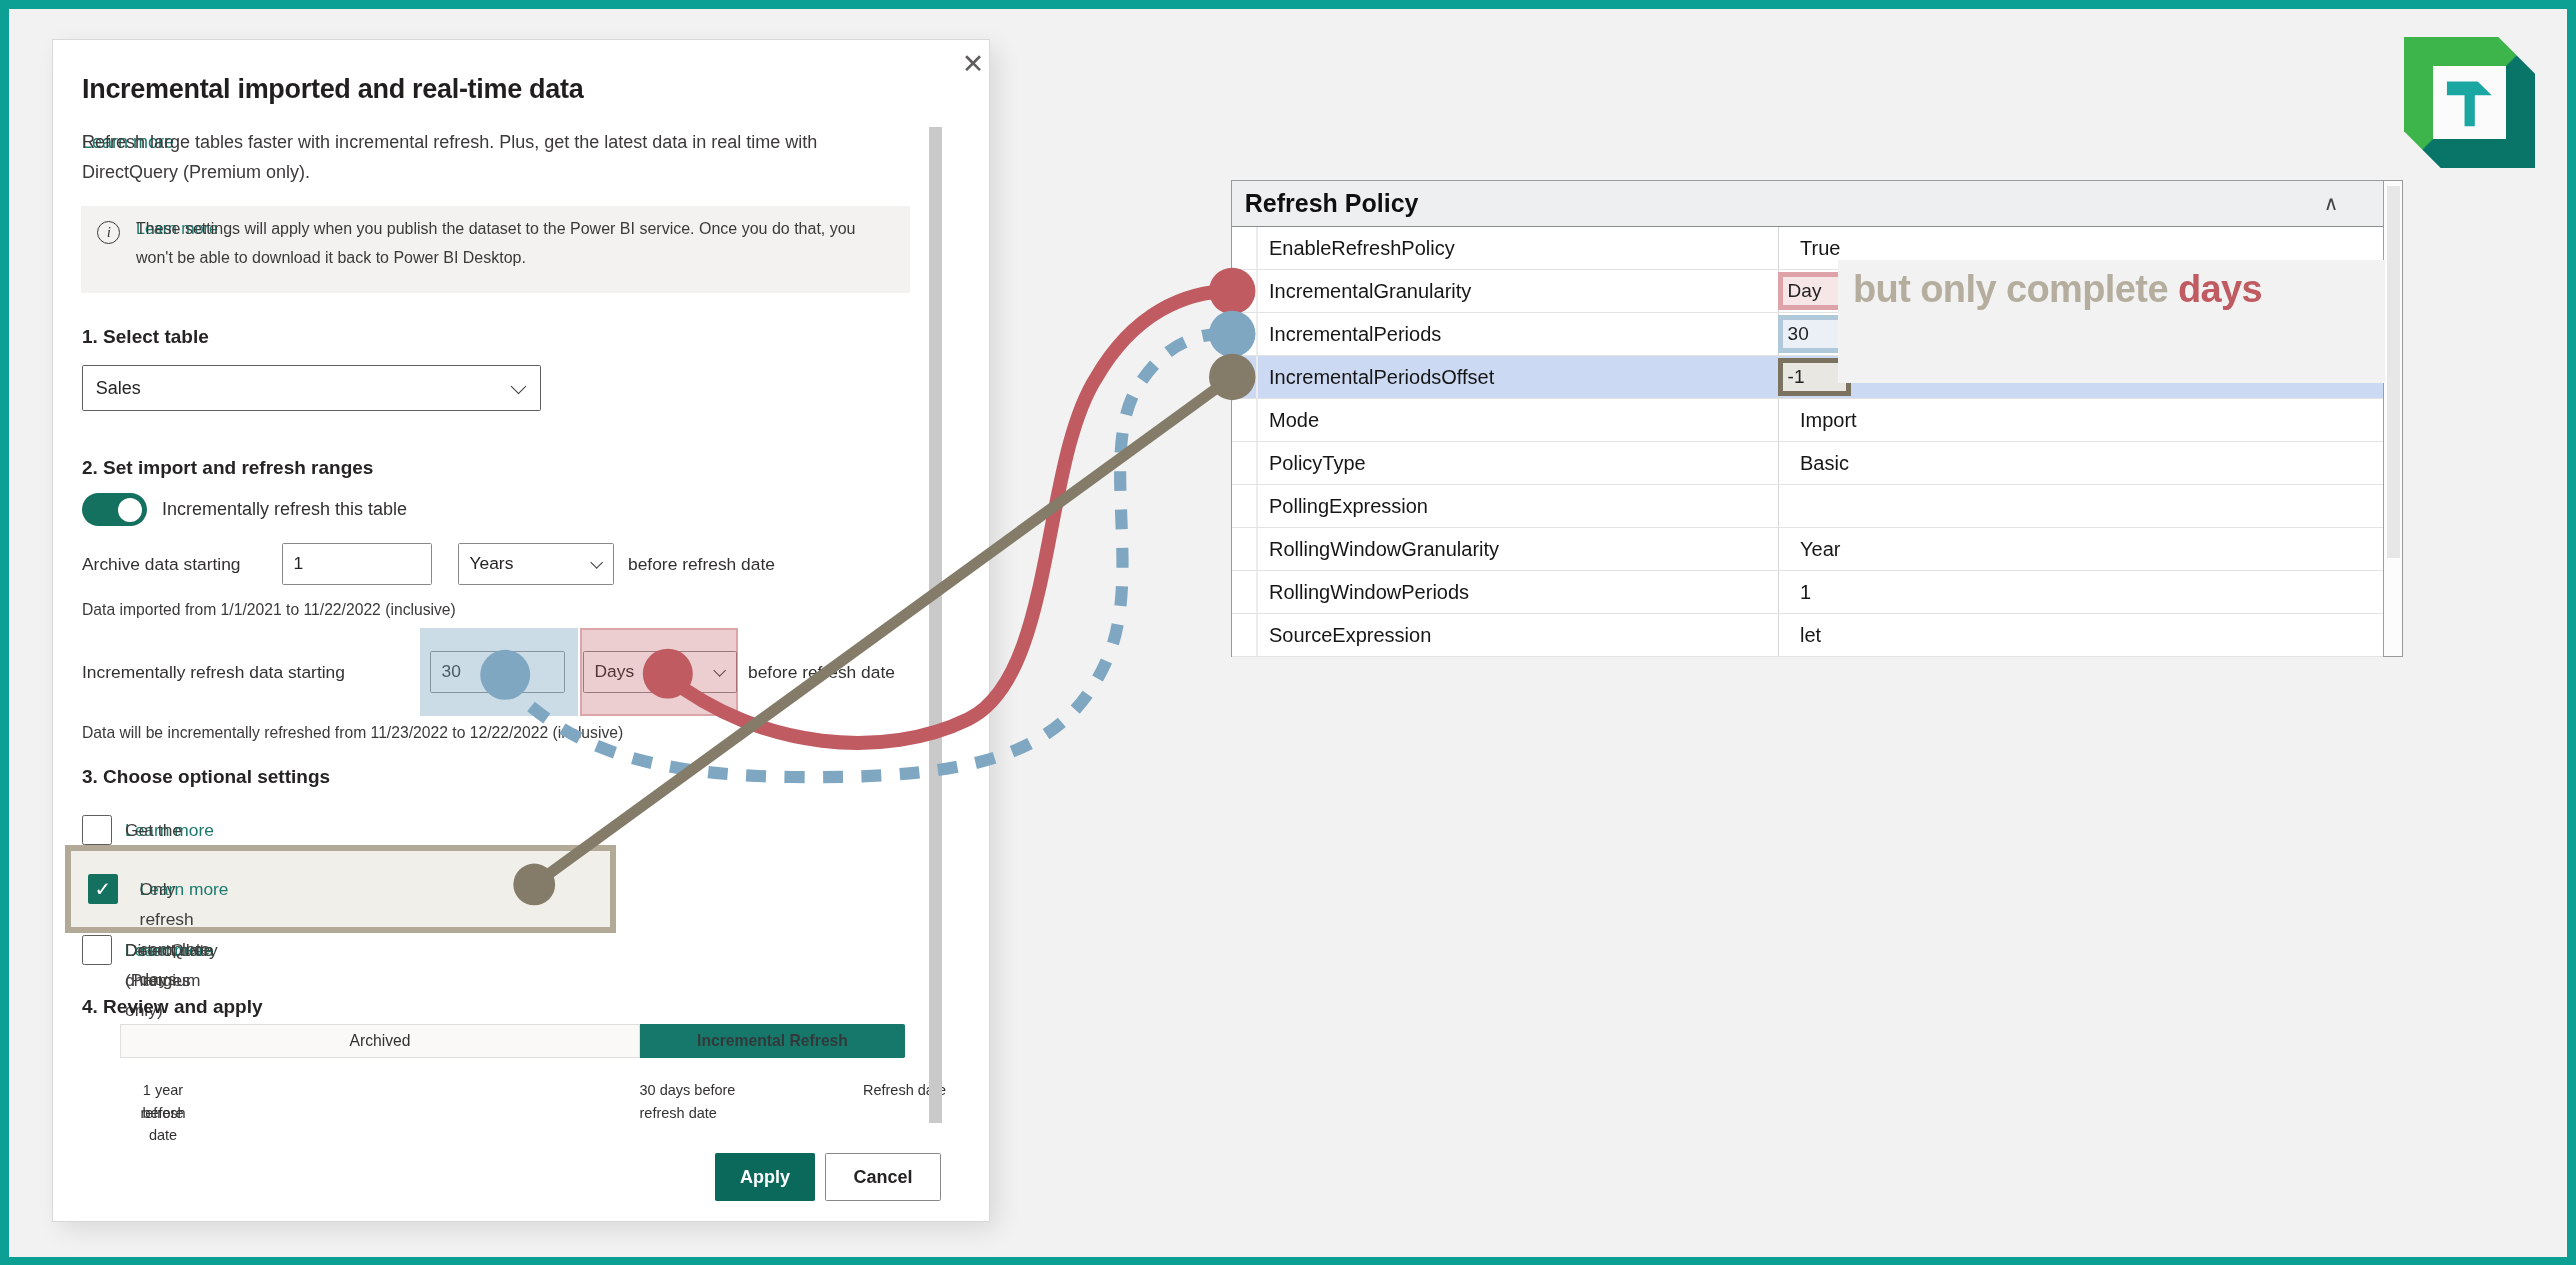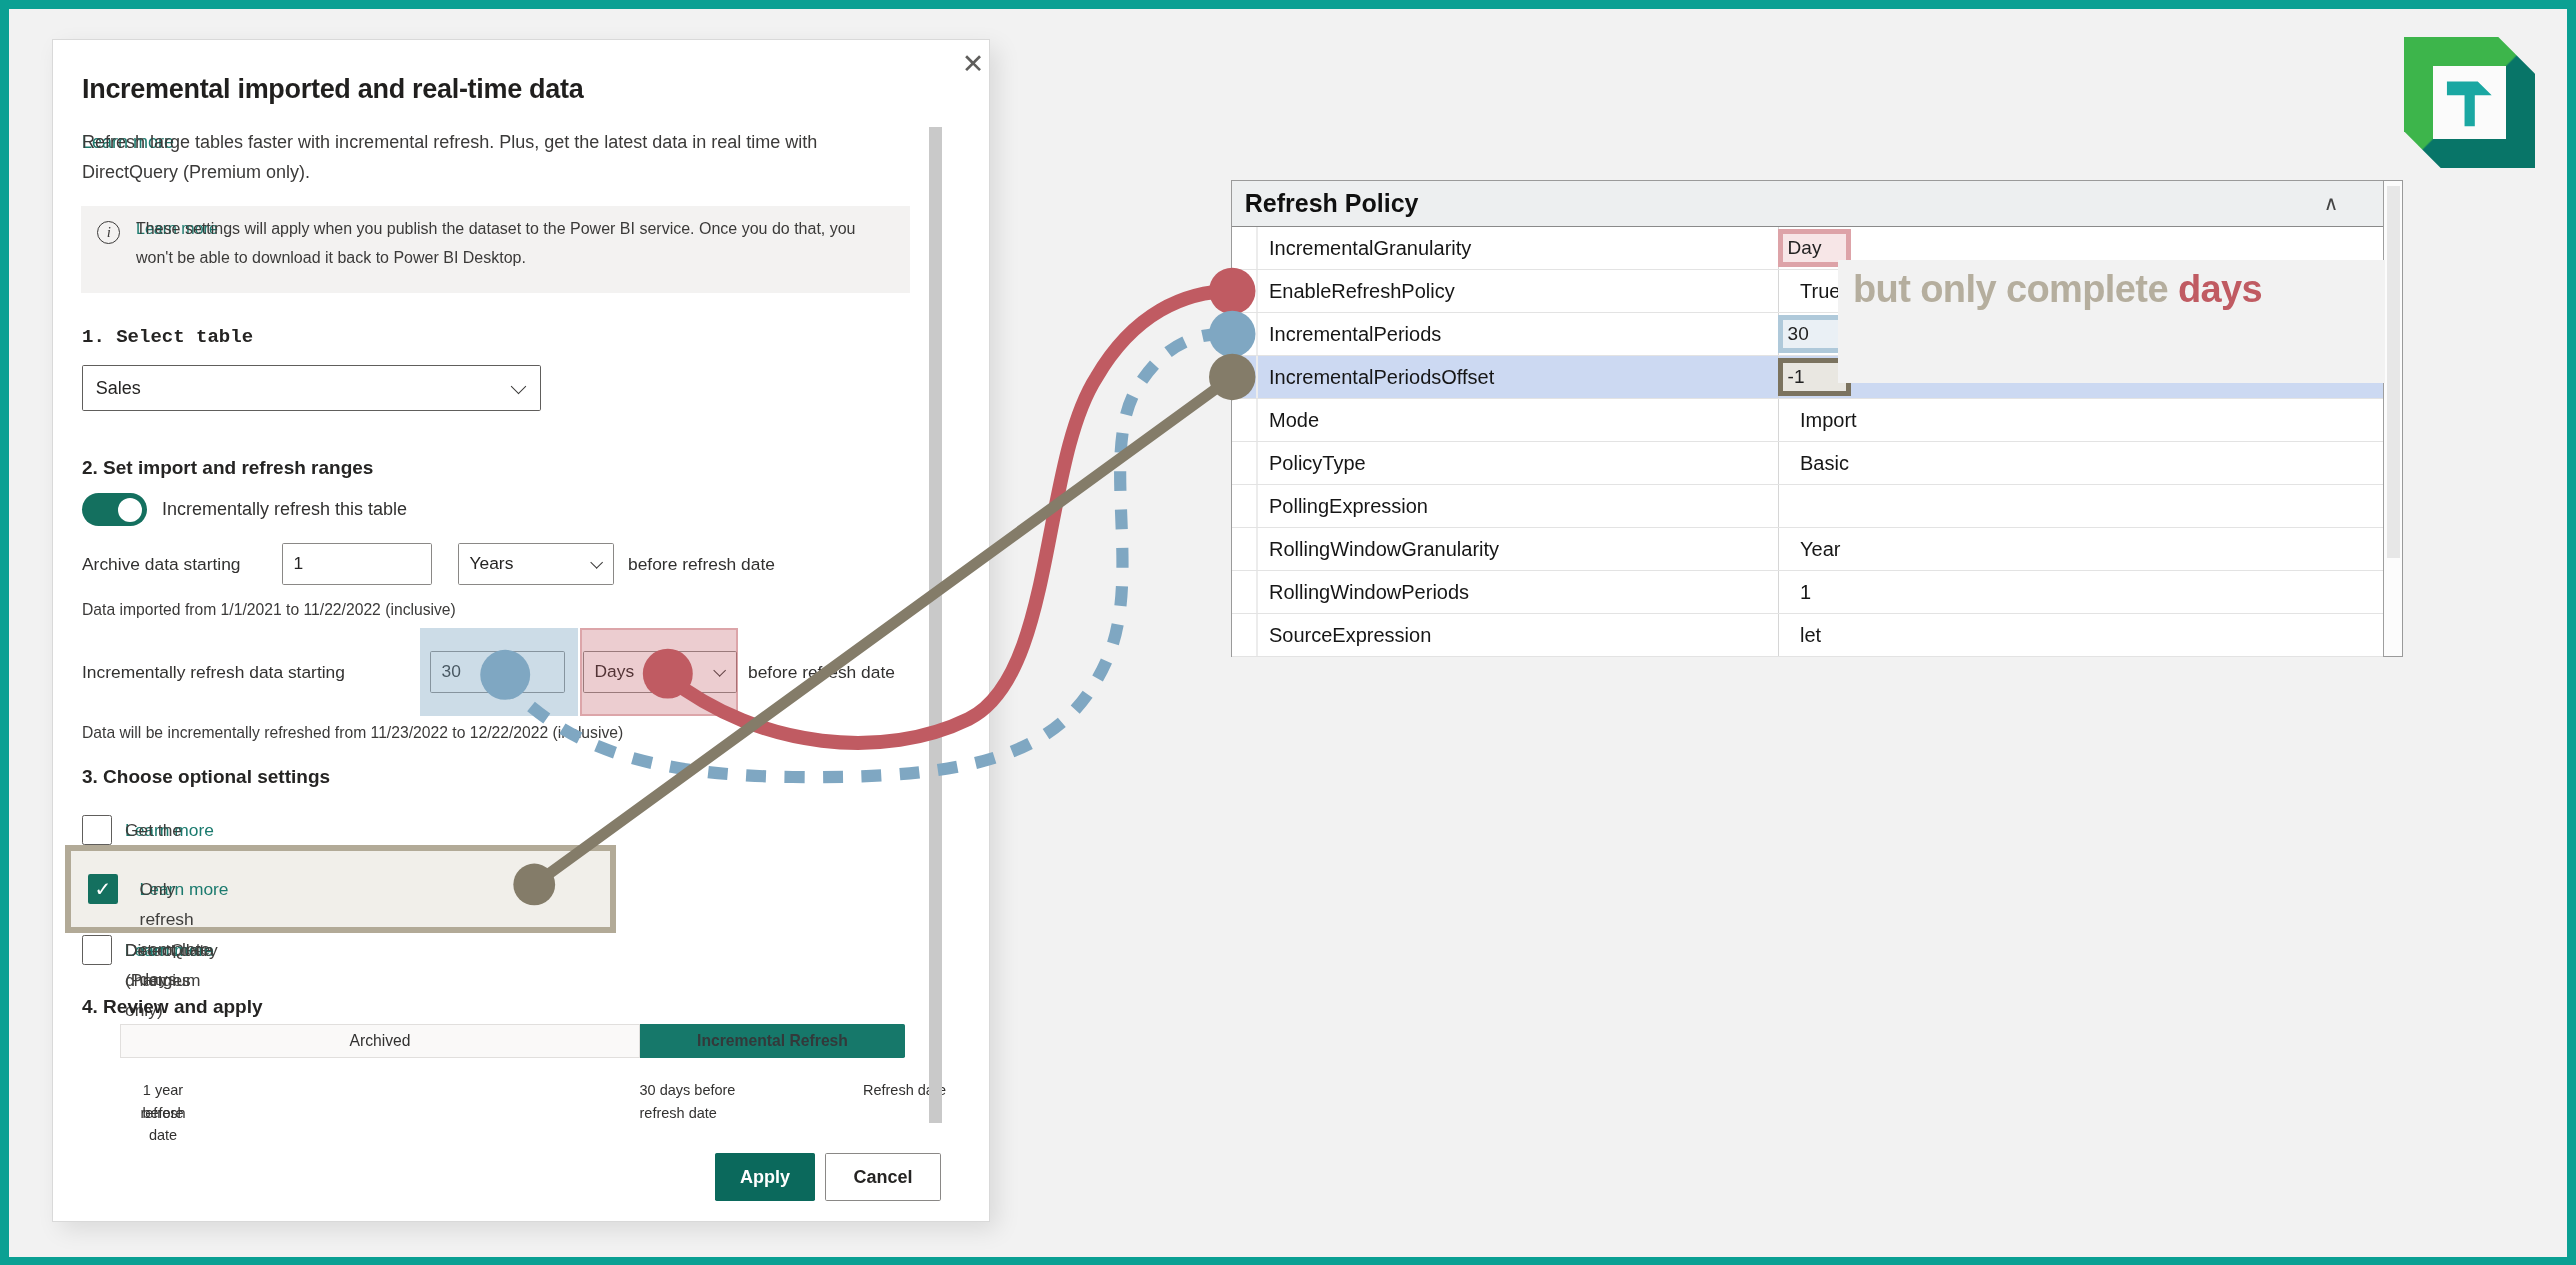--- a/index.html
+++ b/index.html
@@ -22,21 +22,21 @@
              font-size:27px; font-weight:400; color:#5f5e5c; cursor:pointer; }
   .dlg-title { left:29px; top:34px; font-size:27px; font-weight:bold; color:#201f1e; letter-spacing:-0.3px; }
   .dlg-desc { left:29px; top:87px; width:830px; font-size:18px; line-height:30px; color:#3b3a39; }
   .link { color:var(--link); cursor:pointer; position:static; }
   .info-box { left:28px; top:166px; width:829px; height:87px; background:var(--info); }
   .info-icon { left:16.3px; top:15px; width:23px; height:23px; border:1.2px solid #3b3a39; border-radius:50%;
                display:flex; align-items:center; justify-content:center; font-size:15px; color:#3b3a39;
                font-family:"Liberation Serif", serif; font-style:italic; }
   .info-text { left:55px; top:9.3px; width:743px; font-size:16px; line-height:28.5px; color:#3b3a39; }
   .sec { font-size:19px; font-weight:bold; color:#252423; }
-  .sec1 { left:29px; top:286px;font-family:Liberation Mono, monospace; } .sec2 { left:29px; top:417px; }
+  .sec1 { left:29px; top:286px; } .sec2 { left:29px; top:417px; }
   .sec3 { left:29px; top:726px; } .sec4 { left:29px; top:956px; }
 
   .select-box { left:29px; top:325px; width:459px; height:46px; border:1.2px solid #605e5c; border-radius:1.7px; background:#fff; cursor:pointer; }
   .select-box .val { left:12.8px; top:0; line-height:45px; font-size:18px; color:#252423; }
   .chev { width:11px; height:11px; border-right:1.7px solid #3b3a39; border-bottom:1.7px solid #3b3a39; transform:rotate(45deg); }
   .select-box .chev { right:16.3px; top:15px; }
 
   .toggle { left:29px; top:453px; width:65px; height:33px; border-radius:17px; background:var(--accent); cursor:pointer; }
   .toggle .knob { right:4.6px; top:4.6px; width:24px; height:24px; border-radius:50%; background:#fff; }
   .toggle-label { left:109px; top:453px; line-height:33px; font-size:18px; color:#323130; }
@@ -215,28 +215,28 @@
   </div>
 
   <div class="propgrid">
     <div class="pg-header">
       <div class="pg-title">Refresh Policy</div>
       <div class="pg-collapse">∧</div>
     </div>
     <div class="pg-rows">
       <div class="prow">
         <div class="pgutter"></div>
+        <div class="pname">EnableRefreshPolicy</div>
+        <div class="pval"><span class="plain">True</span></div>
+      </div>
+      <div class="prow">
+        <div class="pgutter"></div>
         <div class="pname">IncrementalGranularity</div>
         <div class="pval"></div>
         <div class="chip chip-red">Day</div>
-      </div>
-      <div class="prow">
-        <div class="pgutter"></div>
-        <div class="pname">EnableRefreshPolicy</div>
-        <div class="pval"><span class="plain">True</span></div>
       </div>
       <div class="prow">
         <div class="pgutter"></div>
         <div class="pname">IncrementalPeriods</div>
         <div class="pval"></div>
         <div class="chip chip-blue">30</div>
       </div>
       <div class="prow sel">
         <div class="pgutter"></div>
         <div class="pname">IncrementalPeriodsOffset</div>

